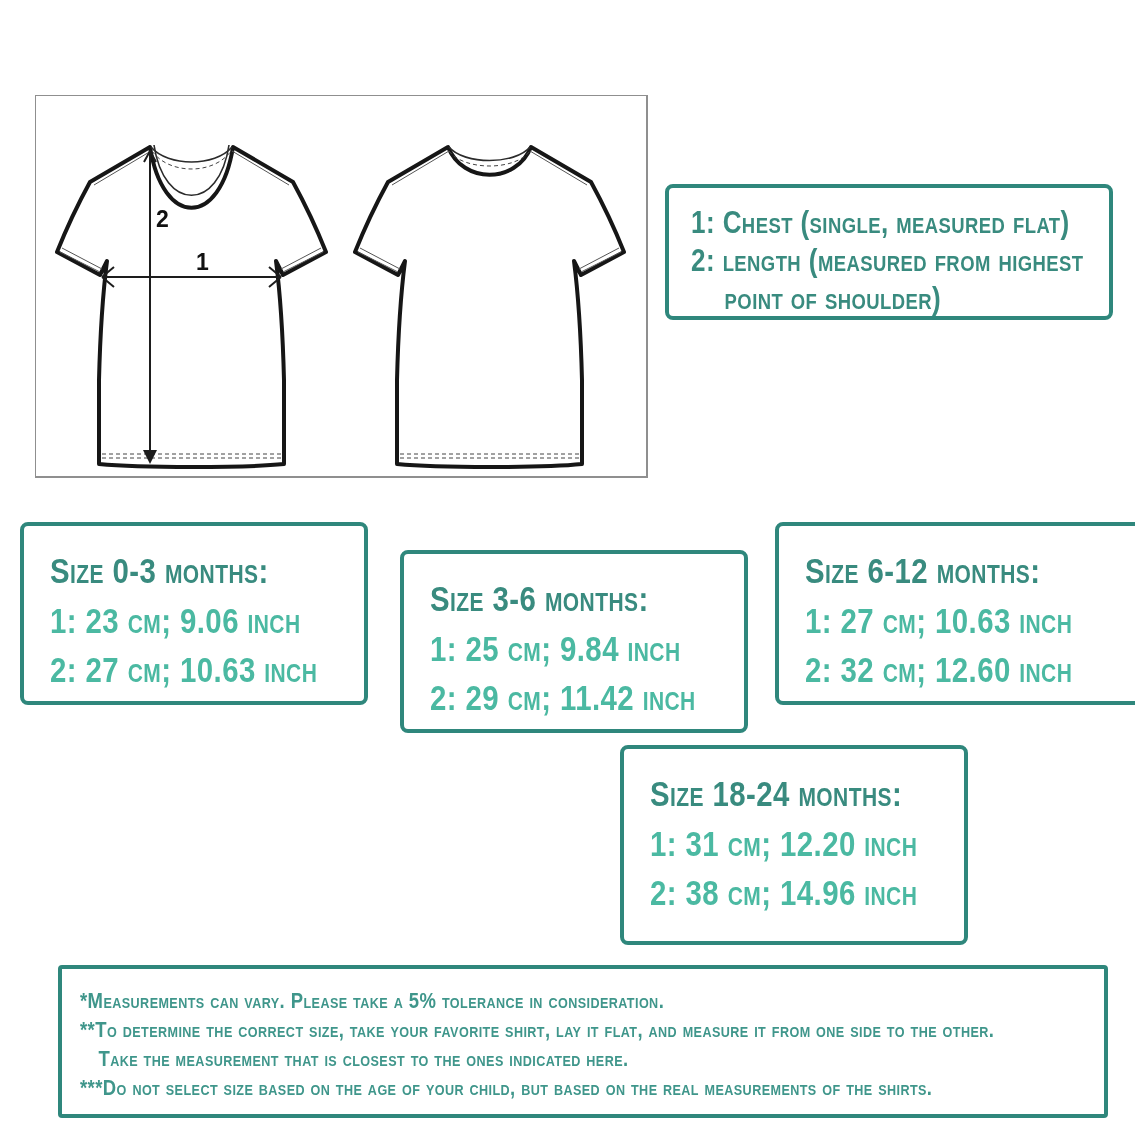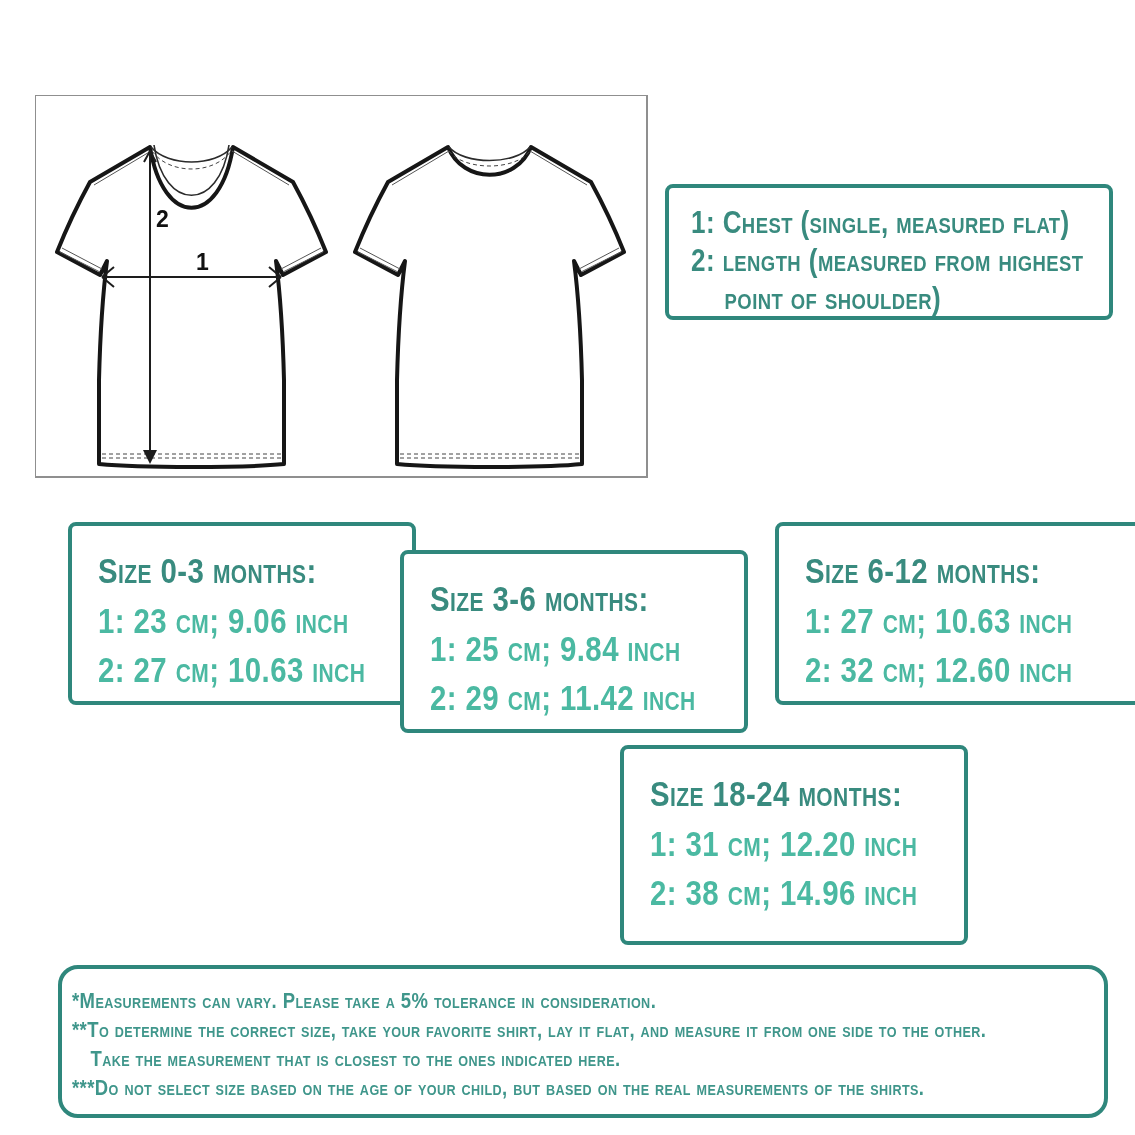--- a/index.html
+++ b/index.html
@@ -23,27 +23,27 @@
     font-variant:small-caps;font-weight:bold;letter-spacing:0.5px;
   }
   
   .legend-box{left:665px;top:184px;width:448px;height:136px;padding:16px 0 0 22px;}
   .legend-box .line{font-size:31px;line-height:38px;color:#398b7f;}
   .legend-box .line.indent{padding-left:40px;}
   
   .size-box{padding:20px 0 0 26px;}
   .size-box .title{font-size:35px;line-height:50px;color:#398b7f;}
   .size-box .val{font-size:35px;line-height:49px;color:#4bb9a2;}
-  .b1{left:20px;top:522px;width:348px;height:183px;margin-left:48px;}
+  .b1{left:20px;top:522px;width:348px;height:183px;}
   .b2{left:400px;top:550px;width:348px;height:183px;}
   .b3{left:775px;top:522px;width:420px;height:183px;}
   .b4{left:238px;top:745px;width:352px;height:180px;}
   .b5{left:620px;top:745px;width:348px;height:200px;}
   
-  .footer-box{left:58px;top:965px;width:1050px;height:153px;padding:17px 0 0 10px;border-radius:20px;}
+  .footer-box{left:58px;top:965px;width:1050px;height:153px;padding:17px 0 0 18px;border-radius:4px;}
   .footer-box .line{font-size:22px;line-height:29px;color:#3f968b;}
   .footer-box .line.indent{padding-left:22px;}
   
   .outline{fill:#ffffff;stroke:#161616;stroke-width:4;stroke-linejoin:round;}
   .thin{fill:none;stroke:#2b2b2b;stroke-width:1.6;}
   .hair{fill:none;stroke:#555;stroke-width:1;}
   .stitch{fill:none;stroke:#444;stroke-width:1;stroke-dasharray:4 3;}
   .arrow{fill:none;stroke:#1d1d1d;stroke-width:2;}
   .arrowhead{fill:#1d1d1d;stroke:none;}
   .measure-label{font-family:"Liberation Sans",sans-serif;font-size:23px;font-weight:bold;fill:#111;}

